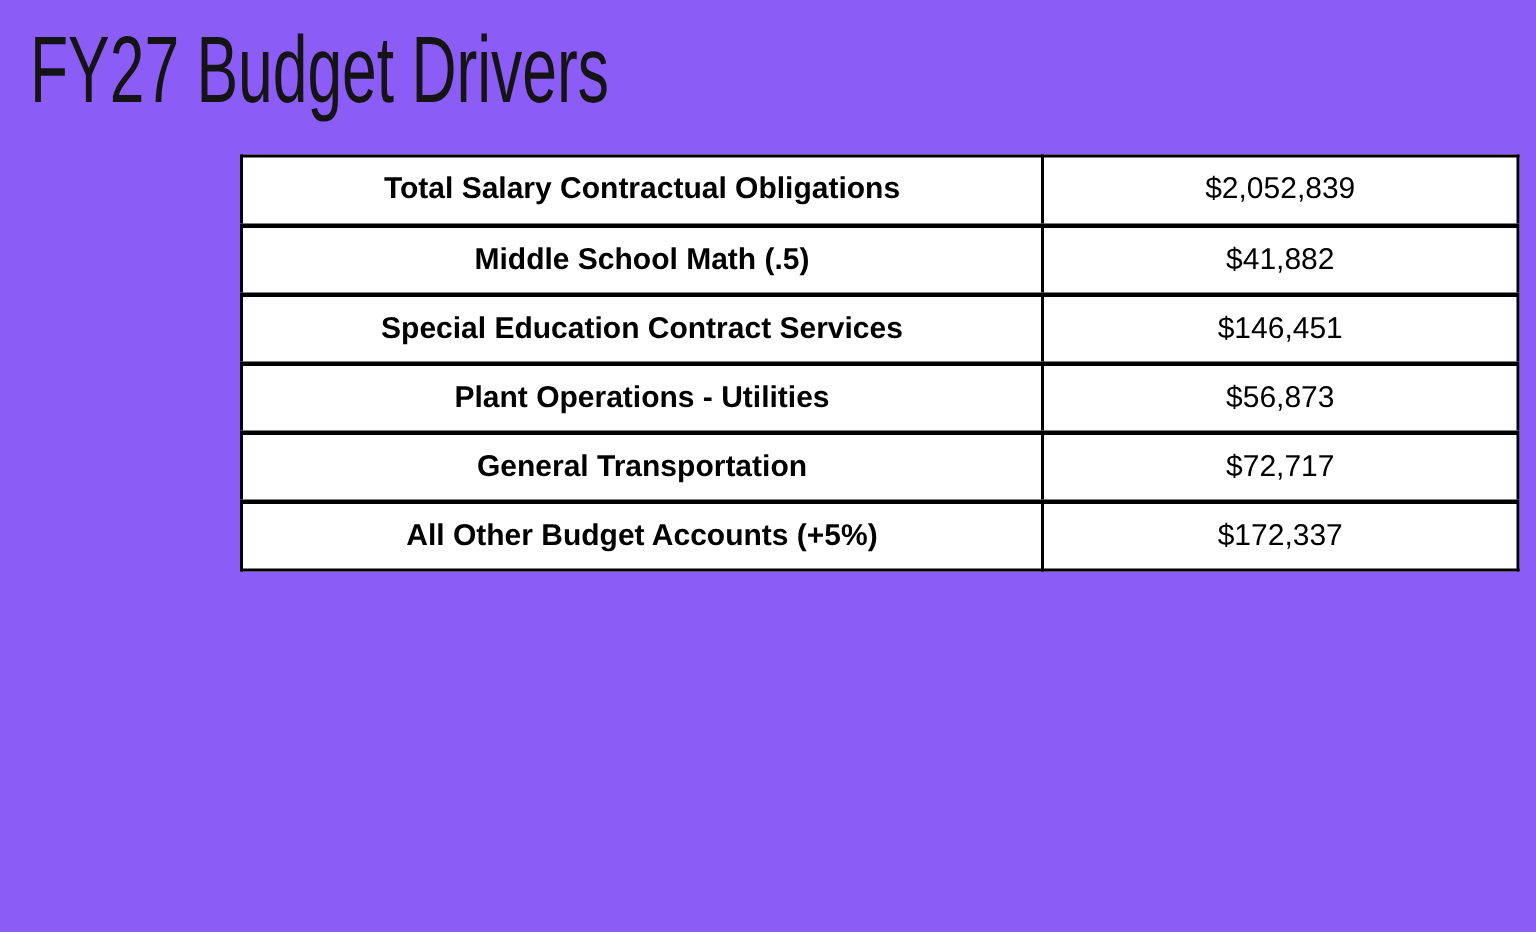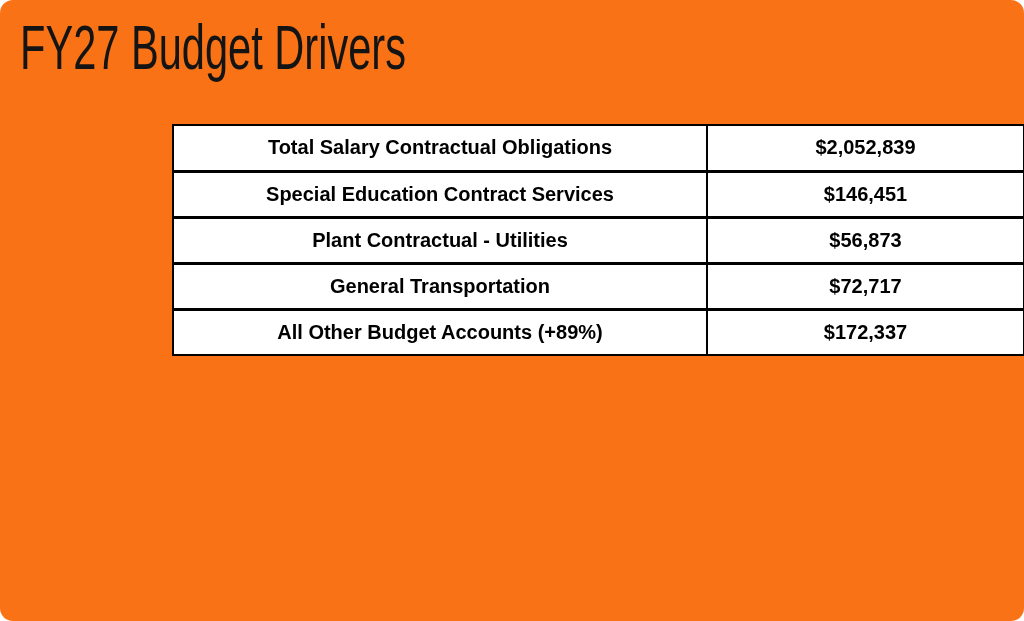--- a/index.html
+++ b/index.html
@@ -1,86 +1,88 @@
 <!DOCTYPE html>
 <html><head>
 <meta charset="utf-8">
 <style>
   * { margin: 0; padding: 0; box-sizing: border-box; }
   html, body { width: 1024px; height: 621px; background: #ffffff; overflow: hidden; }
   .slide {
     position: relative;
     width: 1024px;
     height: 621px;
-    background: #f97316;
+    background: #8b5cf6;
     font-family: "Liberation Sans", sans-serif;
-    border-radius: 13px;
   }
   .slide-title {
     position: absolute;
     left: 20px;
     top: 16px;
     font-size: 63px;
     font-weight: 500;
     color: #141414;
     letter-spacing: 0px;
     white-space: nowrap;
     transform: scaleX(0.66);
     transform-origin: 0 0;
     line-height: 1.0;
   }
   table.budget-table {
     position: absolute;
-    left: 172px;
+    left: 160px;
     top: 103px;
     width: 799px;
     border-collapse: collapse;
     table-layout: fixed;
     background: #ffffff;
-    margin-top: 21px;
   }
   table.budget-table td {
     border: 2px solid #000000;
     height: 46px;
     text-align: center;
     vertical-align: middle;
     font-size: 20px;
     color: #000000;
     padding: 0 6px;
   }
   table.budget-table tr td { border-bottom-width: 3px; }
   table.budget-table tr:last-child td { border-bottom-width: 2px; }
   td.label-cell { font-weight: bold; width: 534px; }
-  td.value-cell { font-weight: bold; width: 317px; }
+  td.value-cell { font-weight: normal; width: 317px; }
 </style>
 </head>
 <body>
 
 <div class="slide">
 
   <div class="slide-title">FY27 Budget Drivers</div>
 
   <table class="budget-table">
     <tbody>
       <tr>
         <td class="label-cell">Total Salary Contractual Obligations</td>
         <td class="value-cell">$2,052,839</td>
       </tr>
       <tr>
+        <td class="label-cell">Middle School Math (.5)</td>
+        <td class="value-cell">$41,882</td>
+      </tr>
+      <tr>
         <td class="label-cell">Special Education Contract Services</td>
         <td class="value-cell">$146,451</td>
       </tr>
       <tr>
-        <td class="label-cell">Plant Contractual - Utilities</td>
+        <td class="label-cell">Plant Operations - Utilities</td>
         <td class="value-cell">$56,873</td>
       </tr>
       <tr>
         <td class="label-cell">General Transportation</td>
         <td class="value-cell">$72,717</td>
       </tr>
       <tr>
-        <td class="label-cell">All Other Budget Accounts (+89%)</td>
+        <td class="label-cell">All Other Budget Accounts (+5%)</td>
         <td class="value-cell">$172,337</td>
       </tr>
     </tbody>
   </table>
 
 </div>
 
 </body></html>

